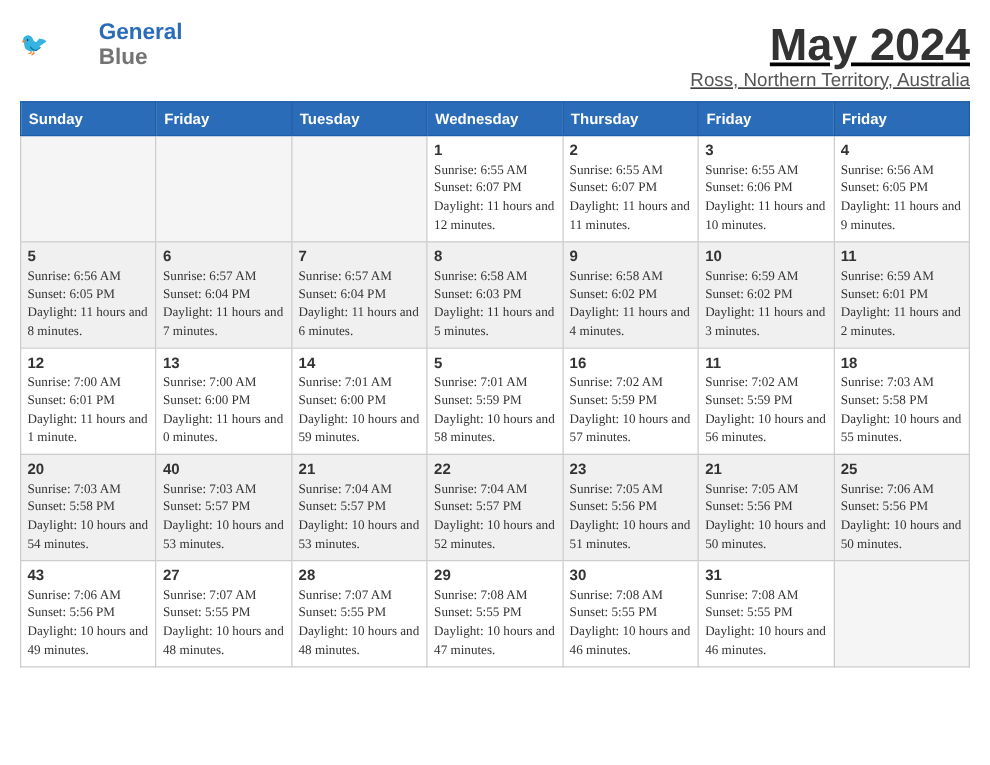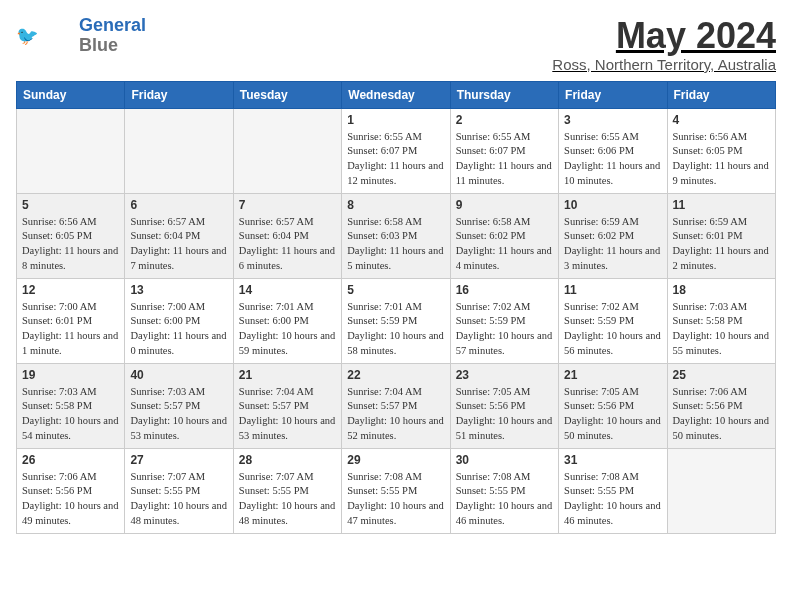--- a/index.html
+++ b/index.html
@@ -197,21 +197,21 @@
           <div class="day-num">11</div>
           <div class="day-info">Sunrise: 7:02 AM<br>Sunset: 5:59 PM<br>Daylight: 10 hours and 56 minutes.</div>
         </td>
         <td>
           <div class="day-num">18</div>
           <div class="day-info">Sunrise: 7:03 AM<br>Sunset: 5:58 PM<br>Daylight: 10 hours and 55 minutes.</div>
         </td>
       </tr>
       <tr class="row-shaded">
         <td>
-          <div class="day-num">19</div>
+          <div class="day-num">20</div>
           <div class="day-info">Sunrise: 7:03 AM<br>Sunset: 5:58 PM<br>Daylight: 10 hours and 54 minutes.</div>
         </td>
         <td>
           <div class="day-num">40</div>
           <div class="day-info">Sunrise: 7:03 AM<br>Sunset: 5:57 PM<br>Daylight: 10 hours and 53 minutes.</div>
         </td>
         <td>
           <div class="day-num">21</div>
           <div class="day-info">Sunrise: 7:04 AM<br>Sunset: 5:57 PM<br>Daylight: 10 hours and 53 minutes.</div>
         </td>
@@ -227,21 +227,21 @@
           <div class="day-num">21</div>
           <div class="day-info">Sunrise: 7:05 AM<br>Sunset: 5:56 PM<br>Daylight: 10 hours and 50 minutes.</div>
         </td>
         <td>
           <div class="day-num">25</div>
           <div class="day-info">Sunrise: 7:06 AM<br>Sunset: 5:56 PM<br>Daylight: 10 hours and 50 minutes.</div>
         </td>
       </tr>
       <tr>
         <td>
-          <div class="day-num">26</div>
+          <div class="day-num">43</div>
           <div class="day-info">Sunrise: 7:06 AM<br>Sunset: 5:56 PM<br>Daylight: 10 hours and 49 minutes.</div>
         </td>
         <td>
           <div class="day-num">27</div>
           <div class="day-info">Sunrise: 7:07 AM<br>Sunset: 5:55 PM<br>Daylight: 10 hours and 48 minutes.</div>
         </td>
         <td>
           <div class="day-num">28</div>
           <div class="day-info">Sunrise: 7:07 AM<br>Sunset: 5:55 PM<br>Daylight: 10 hours and 48 minutes.</div>
         </td>

